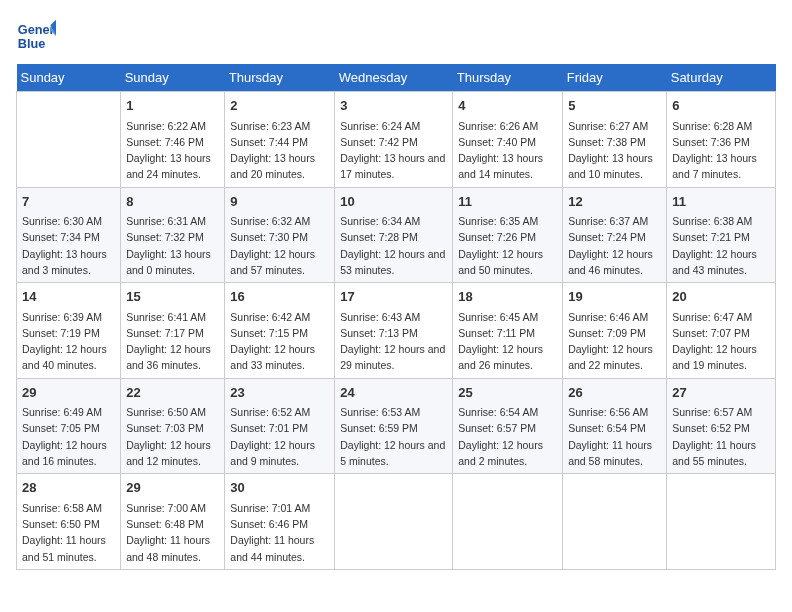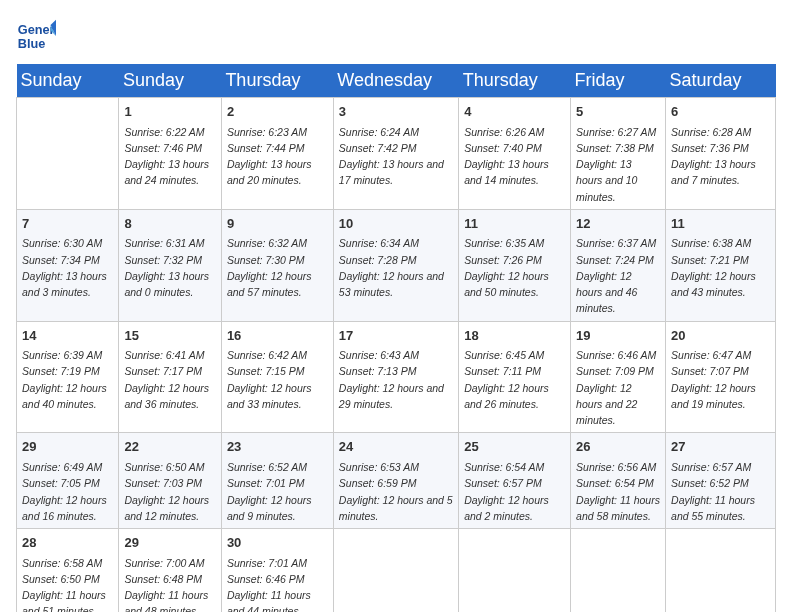--- a/index.html
+++ b/index.html
@@ -45,21 +45,21 @@
     table {
       width: 100%;
       border-collapse: collapse;
       font-size: 11px;
     }
     thead tr th {
       background-color: #2a6dc9;
       color: #fff;
       padding: 6px 4px;
       text-align: left;
-      font-size: 18px;
+      font-size: 13px;
       font-weight: normal;
     }
     tbody tr td {
       border: 1px solid #ccc;
       vertical-align: top;
       padding: 4px 5px;
       min-height: 80px;
       height: 90px;
       color: #333;
       line-height: 1.5;
@@ -73,21 +73,20 @@
     .day-num {
       font-weight: bold;
       font-size: 13px;
       display: block;
       margin-bottom: 2px;
     }
     .day-info {
       font-size: 10.5px;
       color: #333;
       line-height: 1.55;
-      font-style: italic;
     }
   </style>
 </head>
 <body>
 
 <div class="header">
   <div class="logo">
     <svg class="logo-icon" width="44" height="44" viewBox="0 0 44 44">
       <rect width="44" height="44" fill="white"></rect>
       <text x="2" y="20" font-size="14" font-weight="bold" fill="#1a4fa0" font-family="Arial">General</text>

